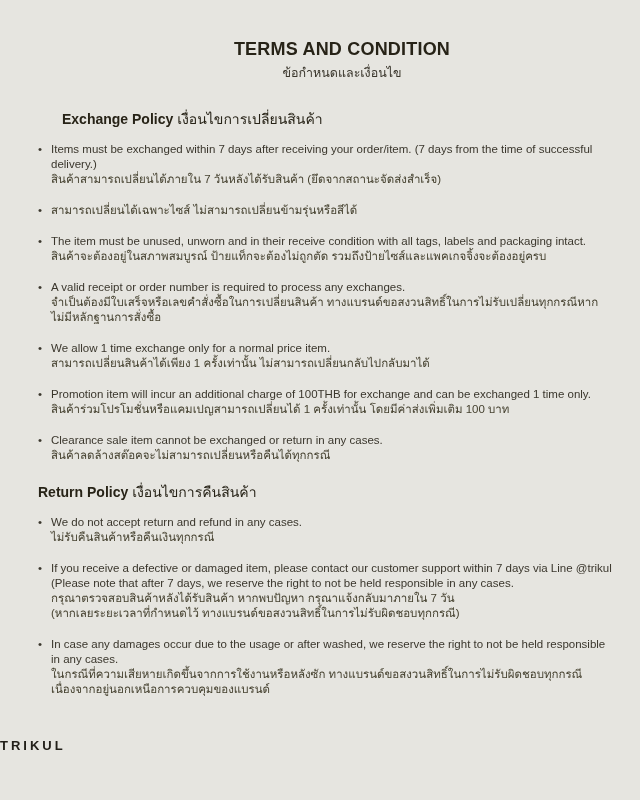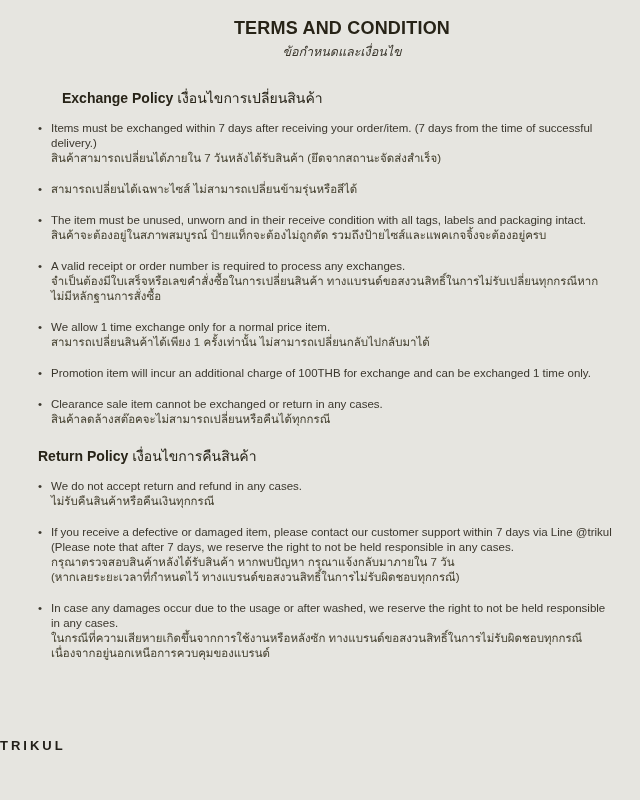--- a/index.html
+++ b/index.html
@@ -7,35 +7,34 @@
     width: 640px;
     height: 800px;
     background: #e6e5e0;
     color: #3a362c;
     font-family: "Liberation Sans", "DejaVu Sans", sans-serif;
     position: relative;
     overflow: hidden;
   }
   .header {
     text-align: center;
-    padding-top: 18px;
+    padding-top: 39px;
     margin-left: 44px;
   }
   .title {
     font-size: 18px;
     font-weight: 700;
     letter-spacing: 0.2px;
     color: #272317;
     margin: 0;
   }
   .subtitle {
     font-size: 12.5px;
     color: #3a362c;
     margin-top: 3px;
-    font-style: italic;
   }
   .content {
     padding: 0 24px 0 38px;
   }
   .section-heading {
     font-size: 14px;
     margin: 0 0 12px 0;
     color: #272317;
   }
   .section-heading .en { font-weight: 700; }
@@ -115,20 +114,21 @@
         <span class="line-th">จำเป็นต้องมีใบเสร็จหรือเลขคำสั่งซื้อในการเปลี่ยนสินค้า ทางแบรนด์ขอสงวนสิทธิ์ในการไม่รับเปลี่ยนทุกกรณีหากไม่มีหลักฐานการสั่งซื้อ</span>
       </li>
       <li>
         <span class="dot">•</span>
         <span class="line-en">We allow 1 time exchange only for a normal price item.</span>
         <span class="line-th">สามารถเปลี่ยนสินค้าได้เพียง 1 ครั้งเท่านั้น ไม่สามารถเปลี่ยนกลับไปกลับมาได้</span>
       </li>
       <li>
         <span class="dot">•</span>
         <span class="line-en">Promotion item will incur an additional charge of 100THB for exchange and can be exchanged 1 time only.</span>
+        <span class="line-th">สินค้าร่วมโปรโมชั่นหรือแคมเปญสามารถเปลี่ยนได้ 1 ครั้งเท่านั้น โดยมีค่าส่งเพิ่มเติม 100 บาท</span>
       </li>
       <li>
         <span class="dot">•</span>
         <span class="line-en">Clearance sale item cannot be exchanged or return in any cases.</span>
         <span class="line-th">สินค้าลดล้างสต๊อคจะไม่สามารถเปลี่ยนหรือคืนได้ทุกกรณี</span>
       </li>
     </ul>
   </div>
 
   <div class="sec-return">

